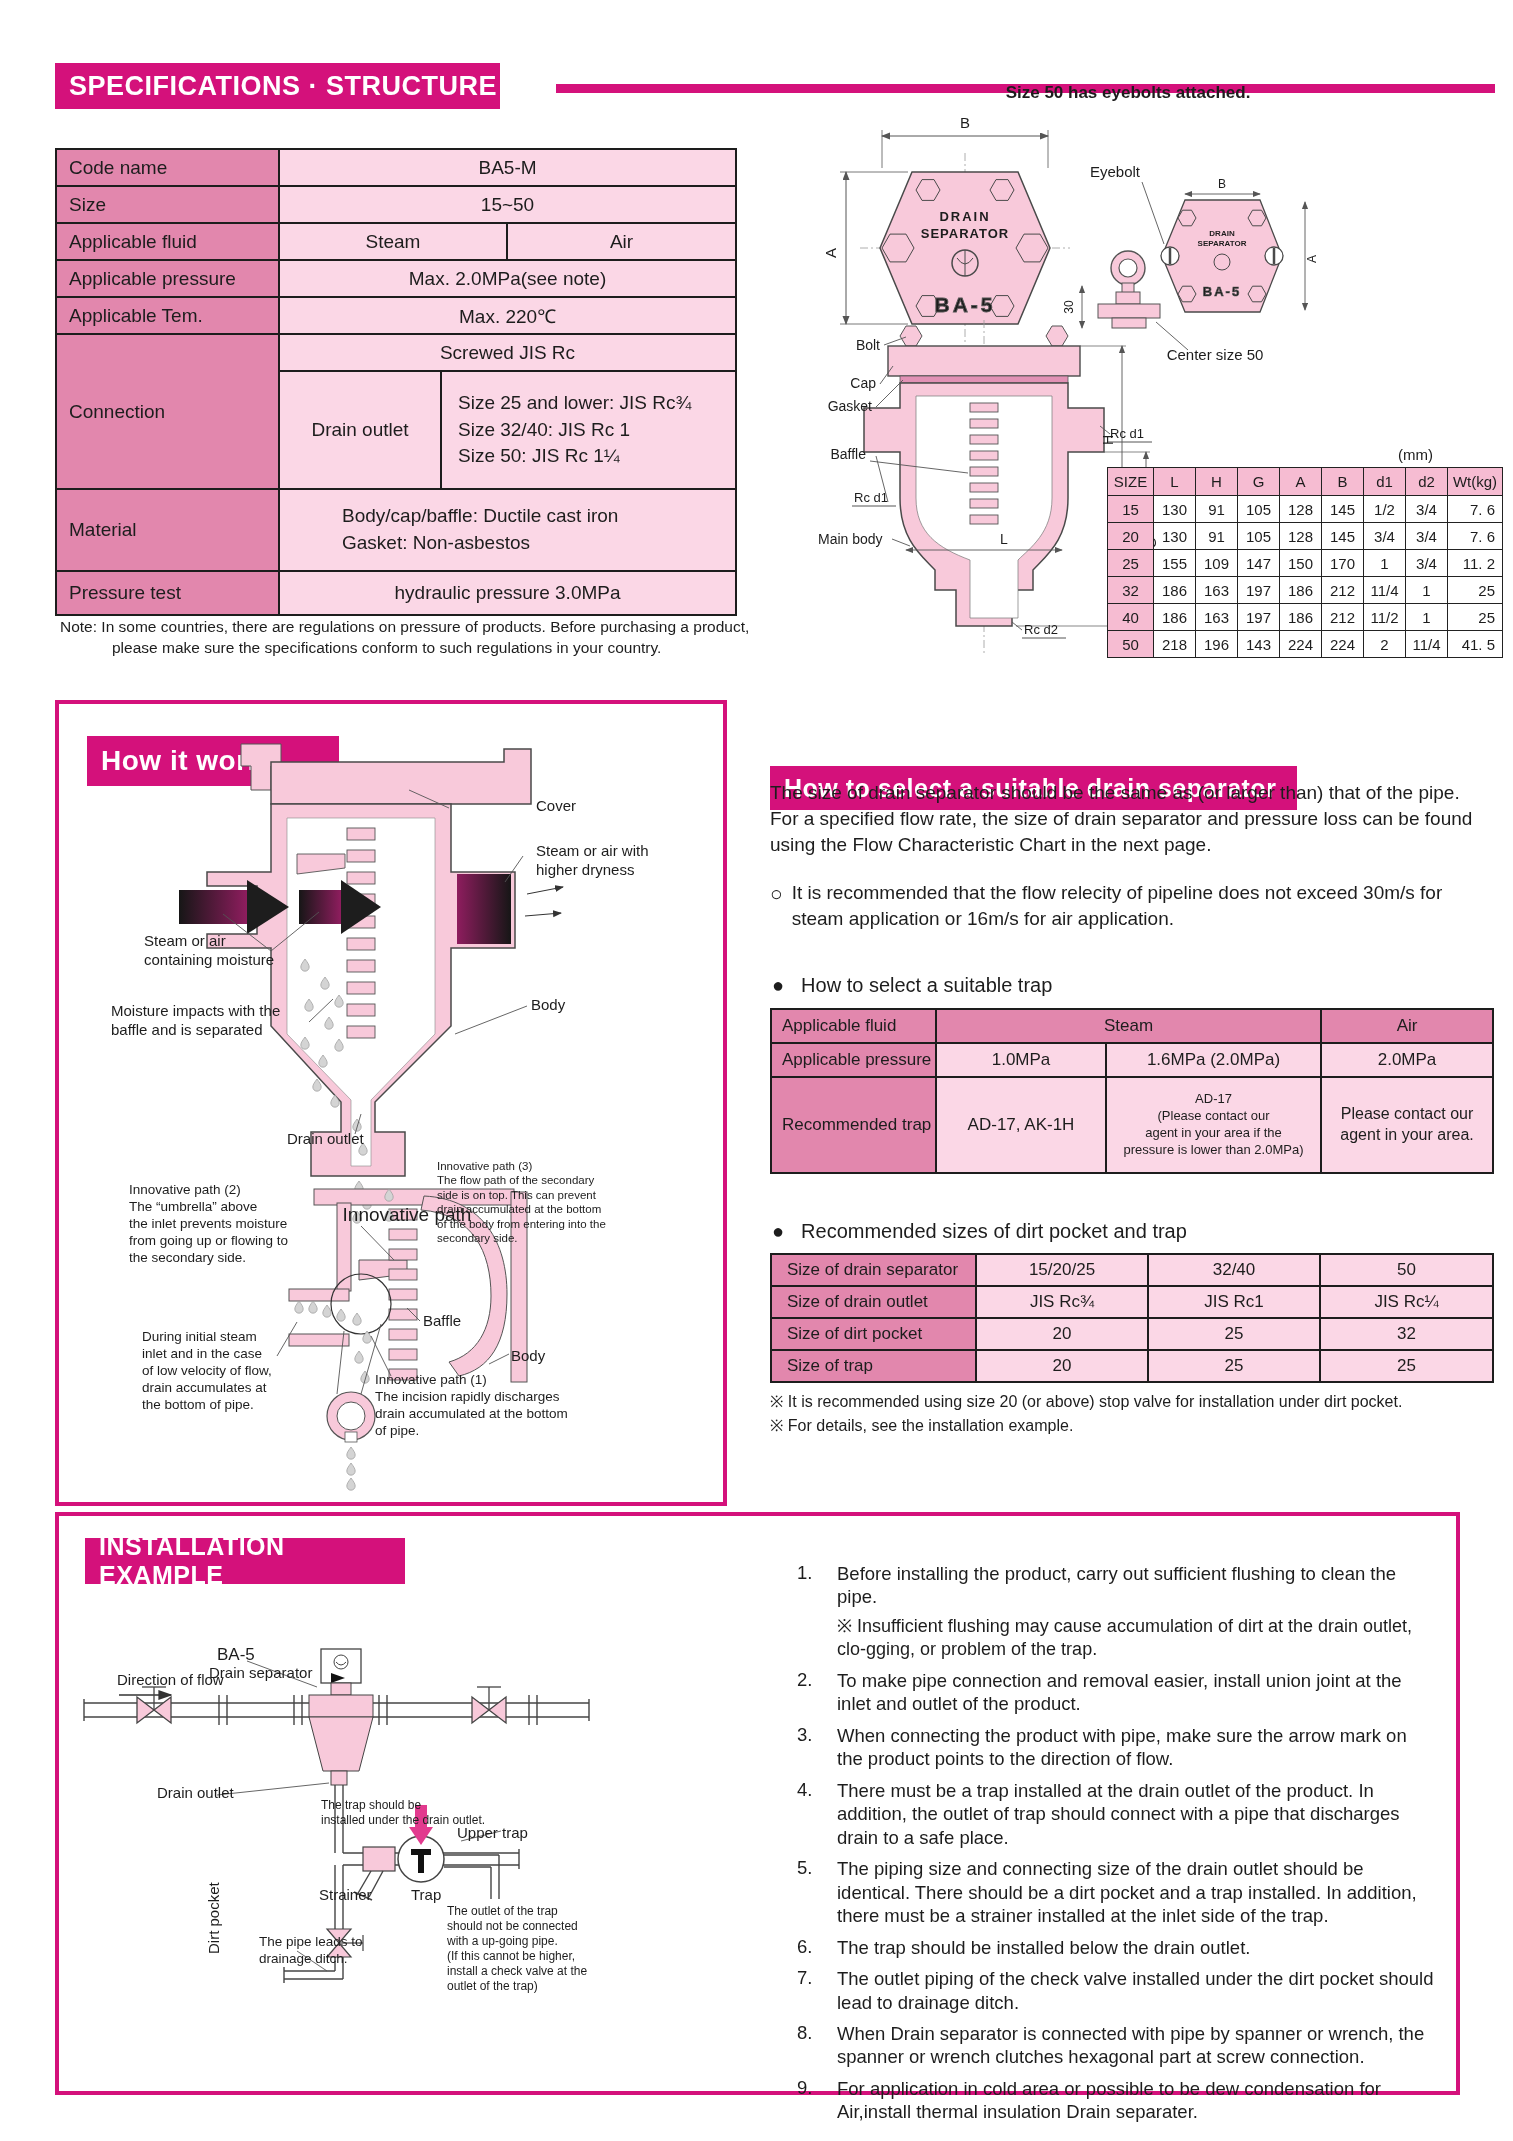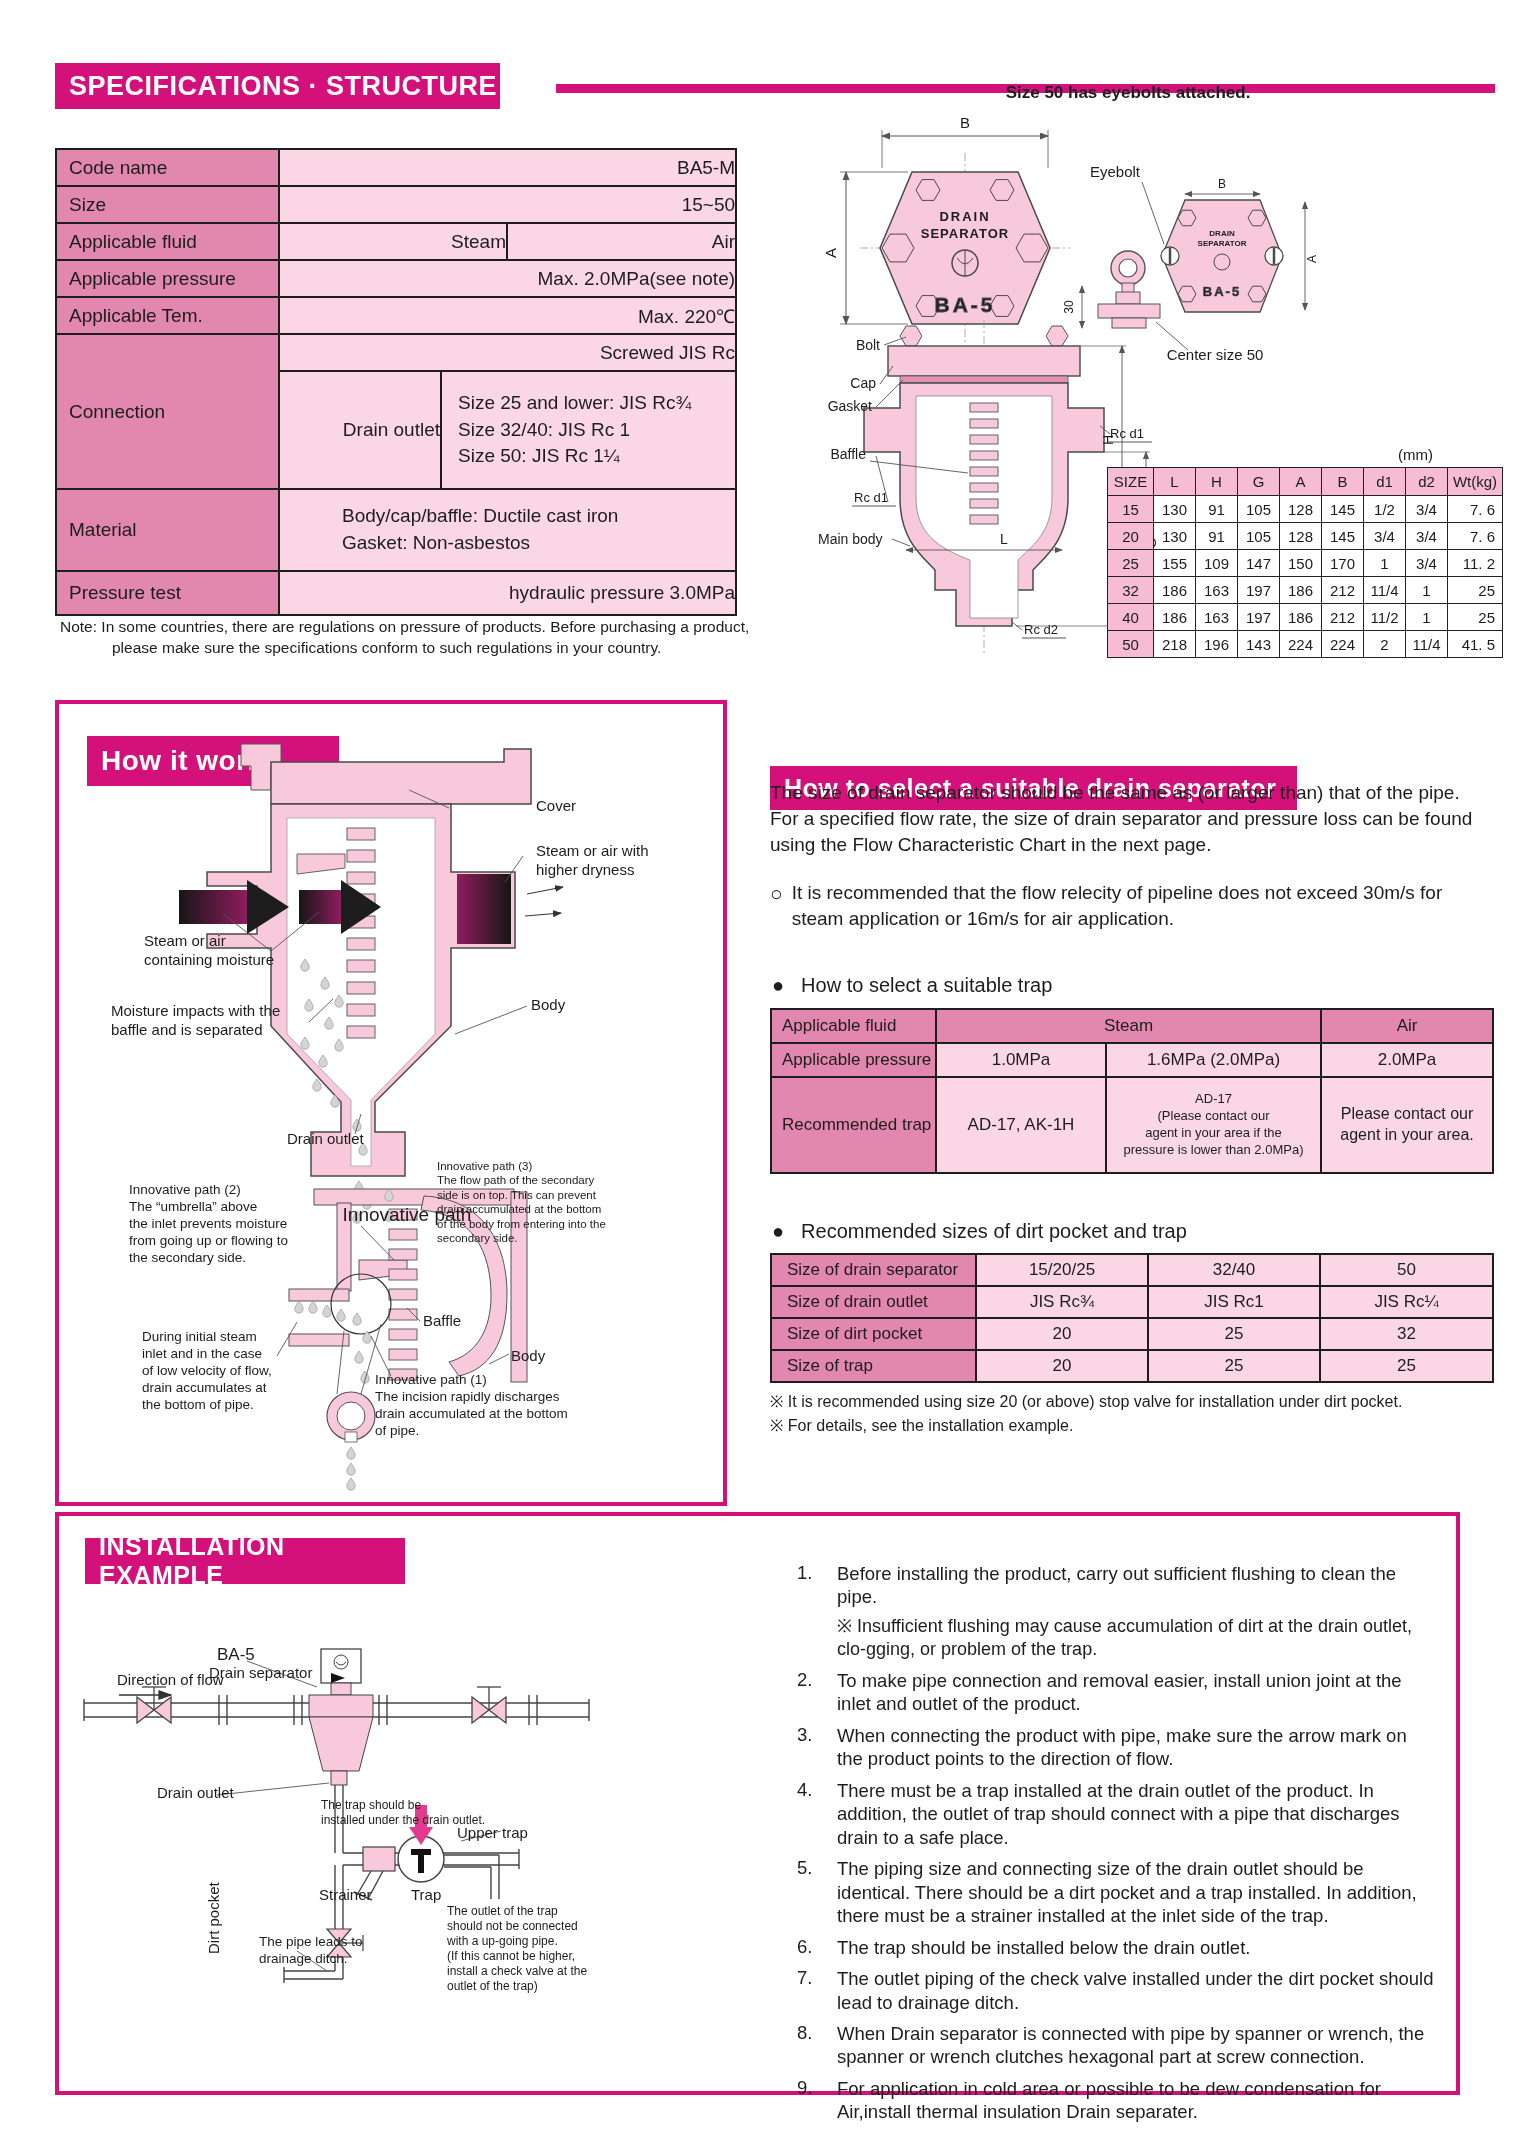--- a/index.html
+++ b/index.html
@@ -6,21 +6,21 @@
   .page{position:relative;width:1513px;height:2141px;background:#ffffff;overflow:hidden;
         font-family:"Liberation Sans",sans-serif;color:#1d1d1d;margin:0 auto;}
   .hdr{position:absolute;background:var(--magenta);color:#fff;font-weight:bold;
        display:flex;align-items:center;padding-left:14px;box-sizing:border-box;letter-spacing:.5px;}
   .rule{position:absolute;background:var(--magenta);}
   .box{position:absolute;border:4px solid var(--magenta);background:#fff;box-sizing:border-box;}
   table{border-collapse:collapse;position:absolute;table-layout:fixed;}
   
   .spec td{border:2px solid #1d1d1d;font-size:19px;padding:0;}
   .spec td.l{background:var(--label_pink);text-align:left;padding-left:12px;}
-  .spec td.v{background:var(--value_pink);text-align:right;}
+  .spec td.v{background:var(--value_pink);text-align:center;}
   .spec td.tl{text-align:left;white-space:pre-line;line-height:1.4;}
   .spec td.drain{padding-left:16px;}
   .spec td.mat{padding-left:62px;}
   .note{position:absolute;font-size:15.5px;}
   
   .dims{font-size:15px;}
   .dims th,.dims td{border:1.5px solid #222;height:26px;text-align:center;padding:0;font-weight:normal;}
   .dims th{background:var(--dim_pink);}
   .dims td.c0{background:var(--dim_pink);}
   .dims td:last-child{text-align:right;padding-right:7px;}

